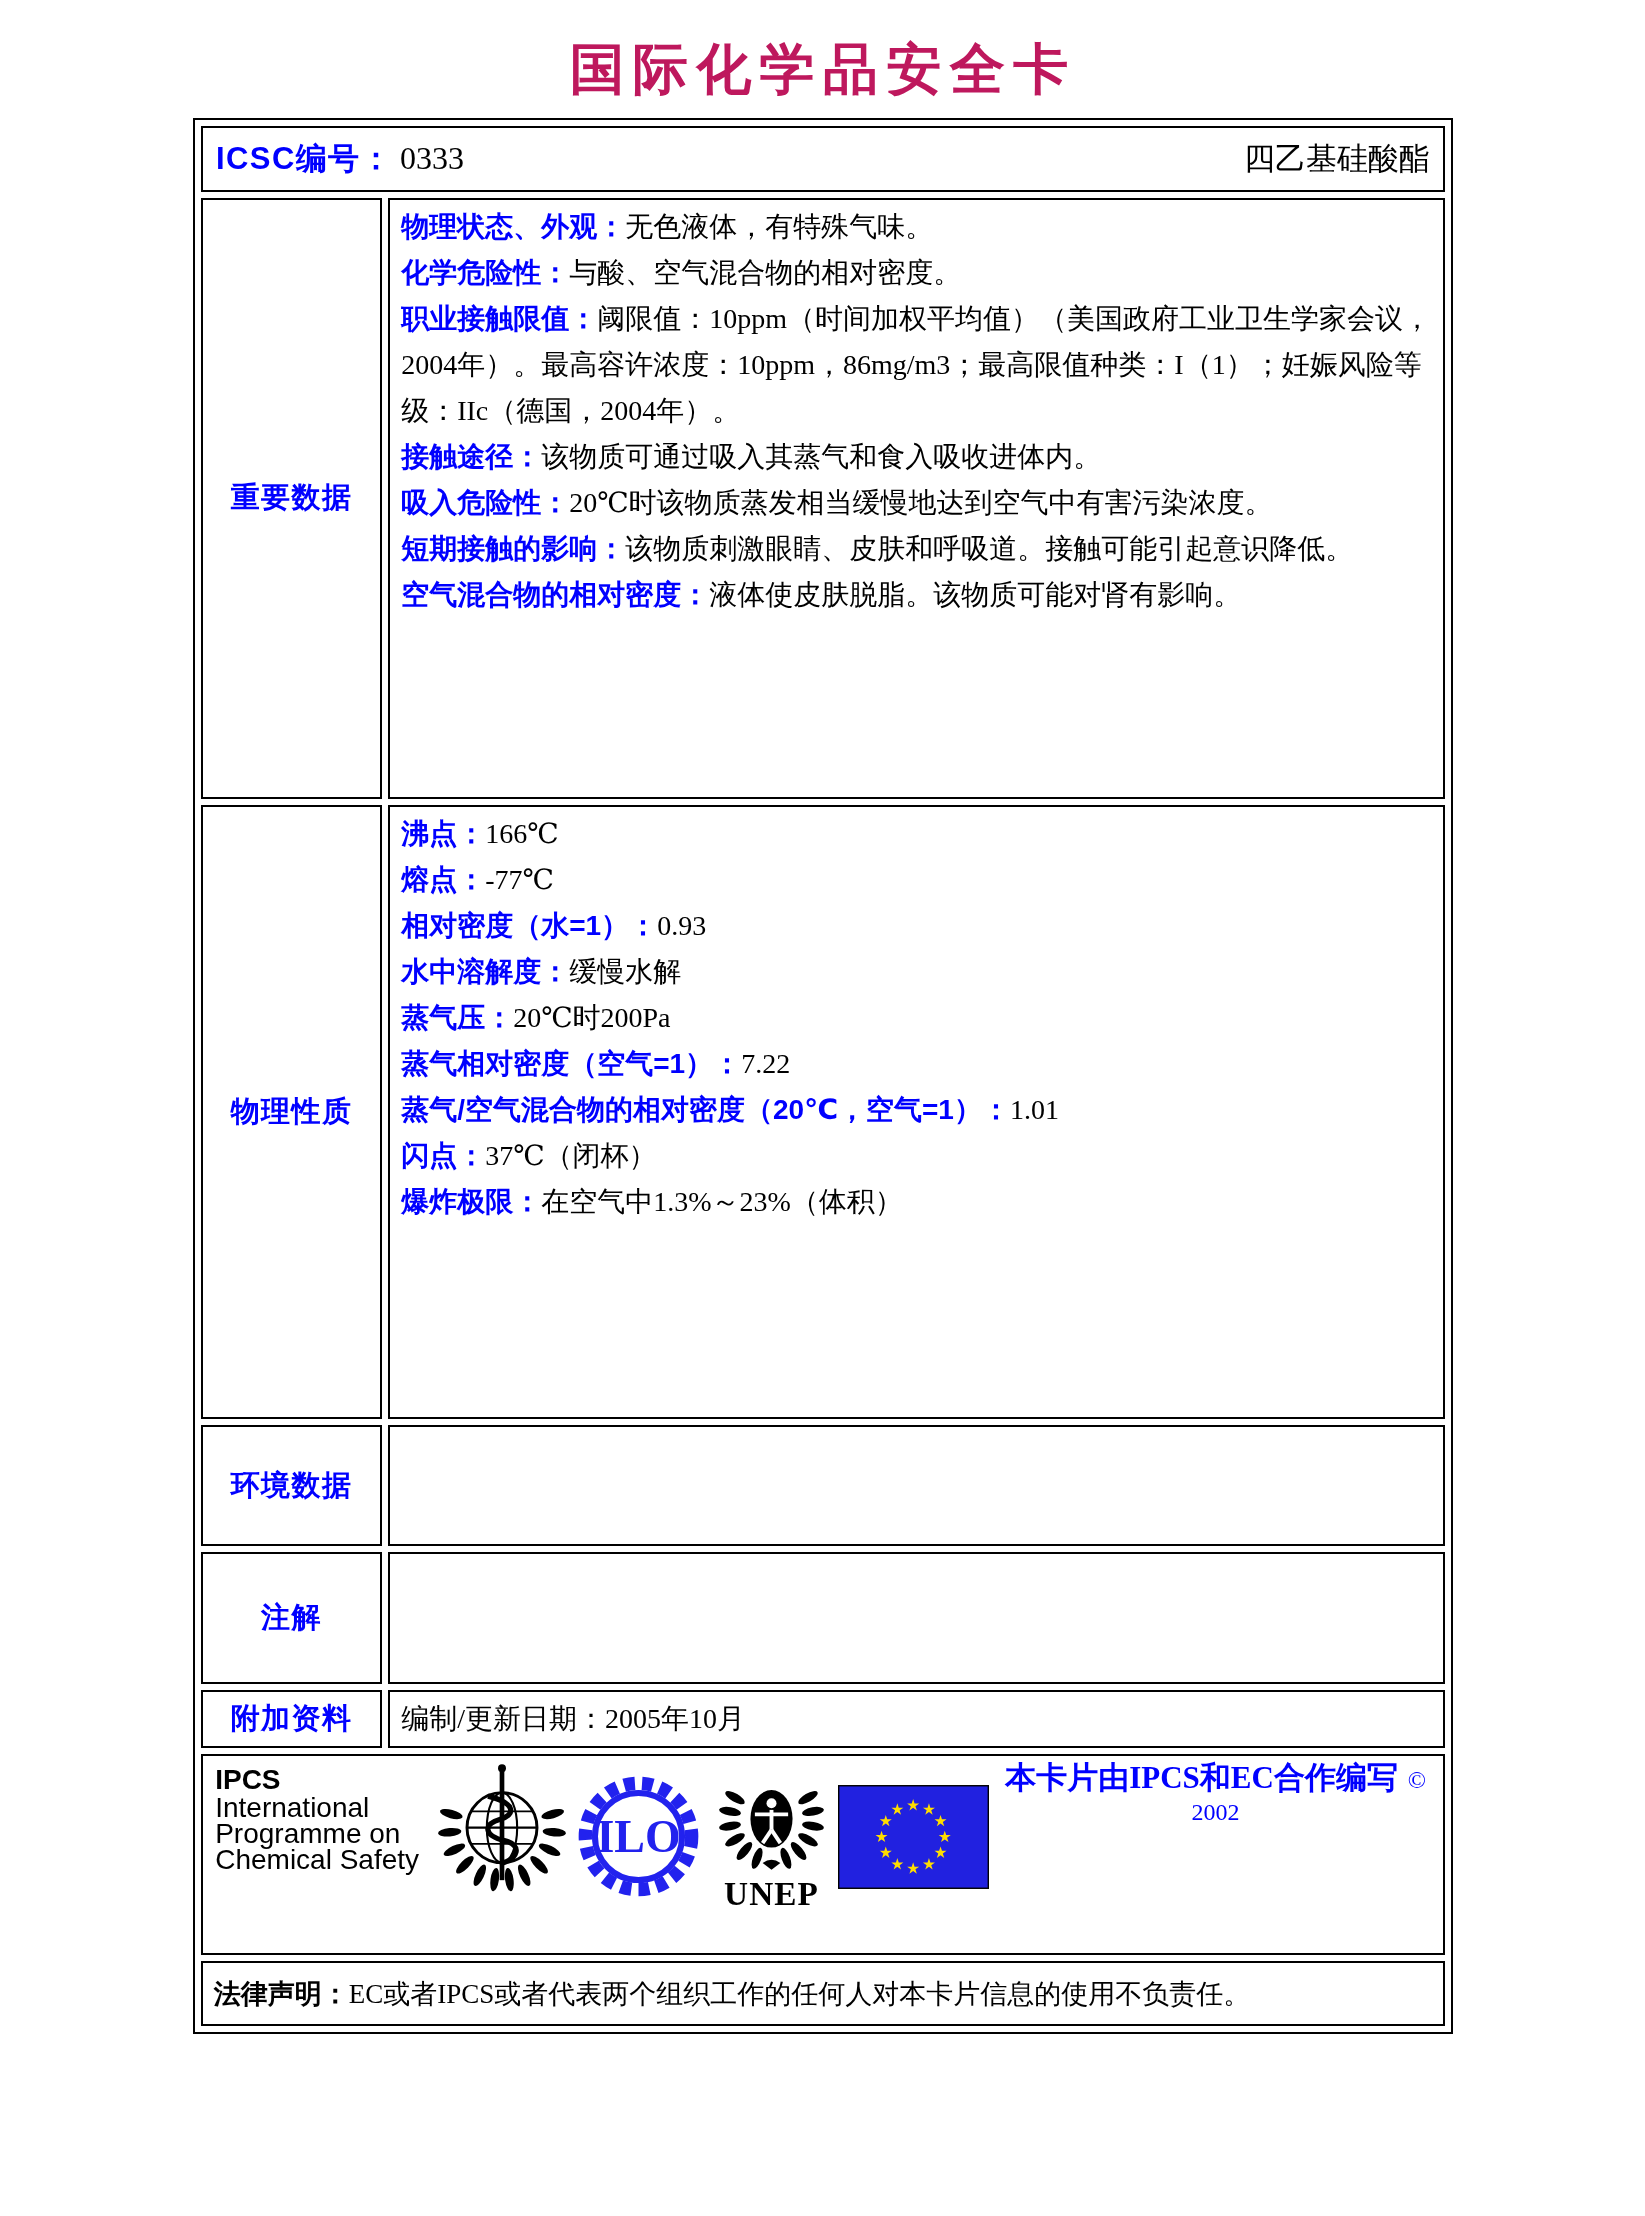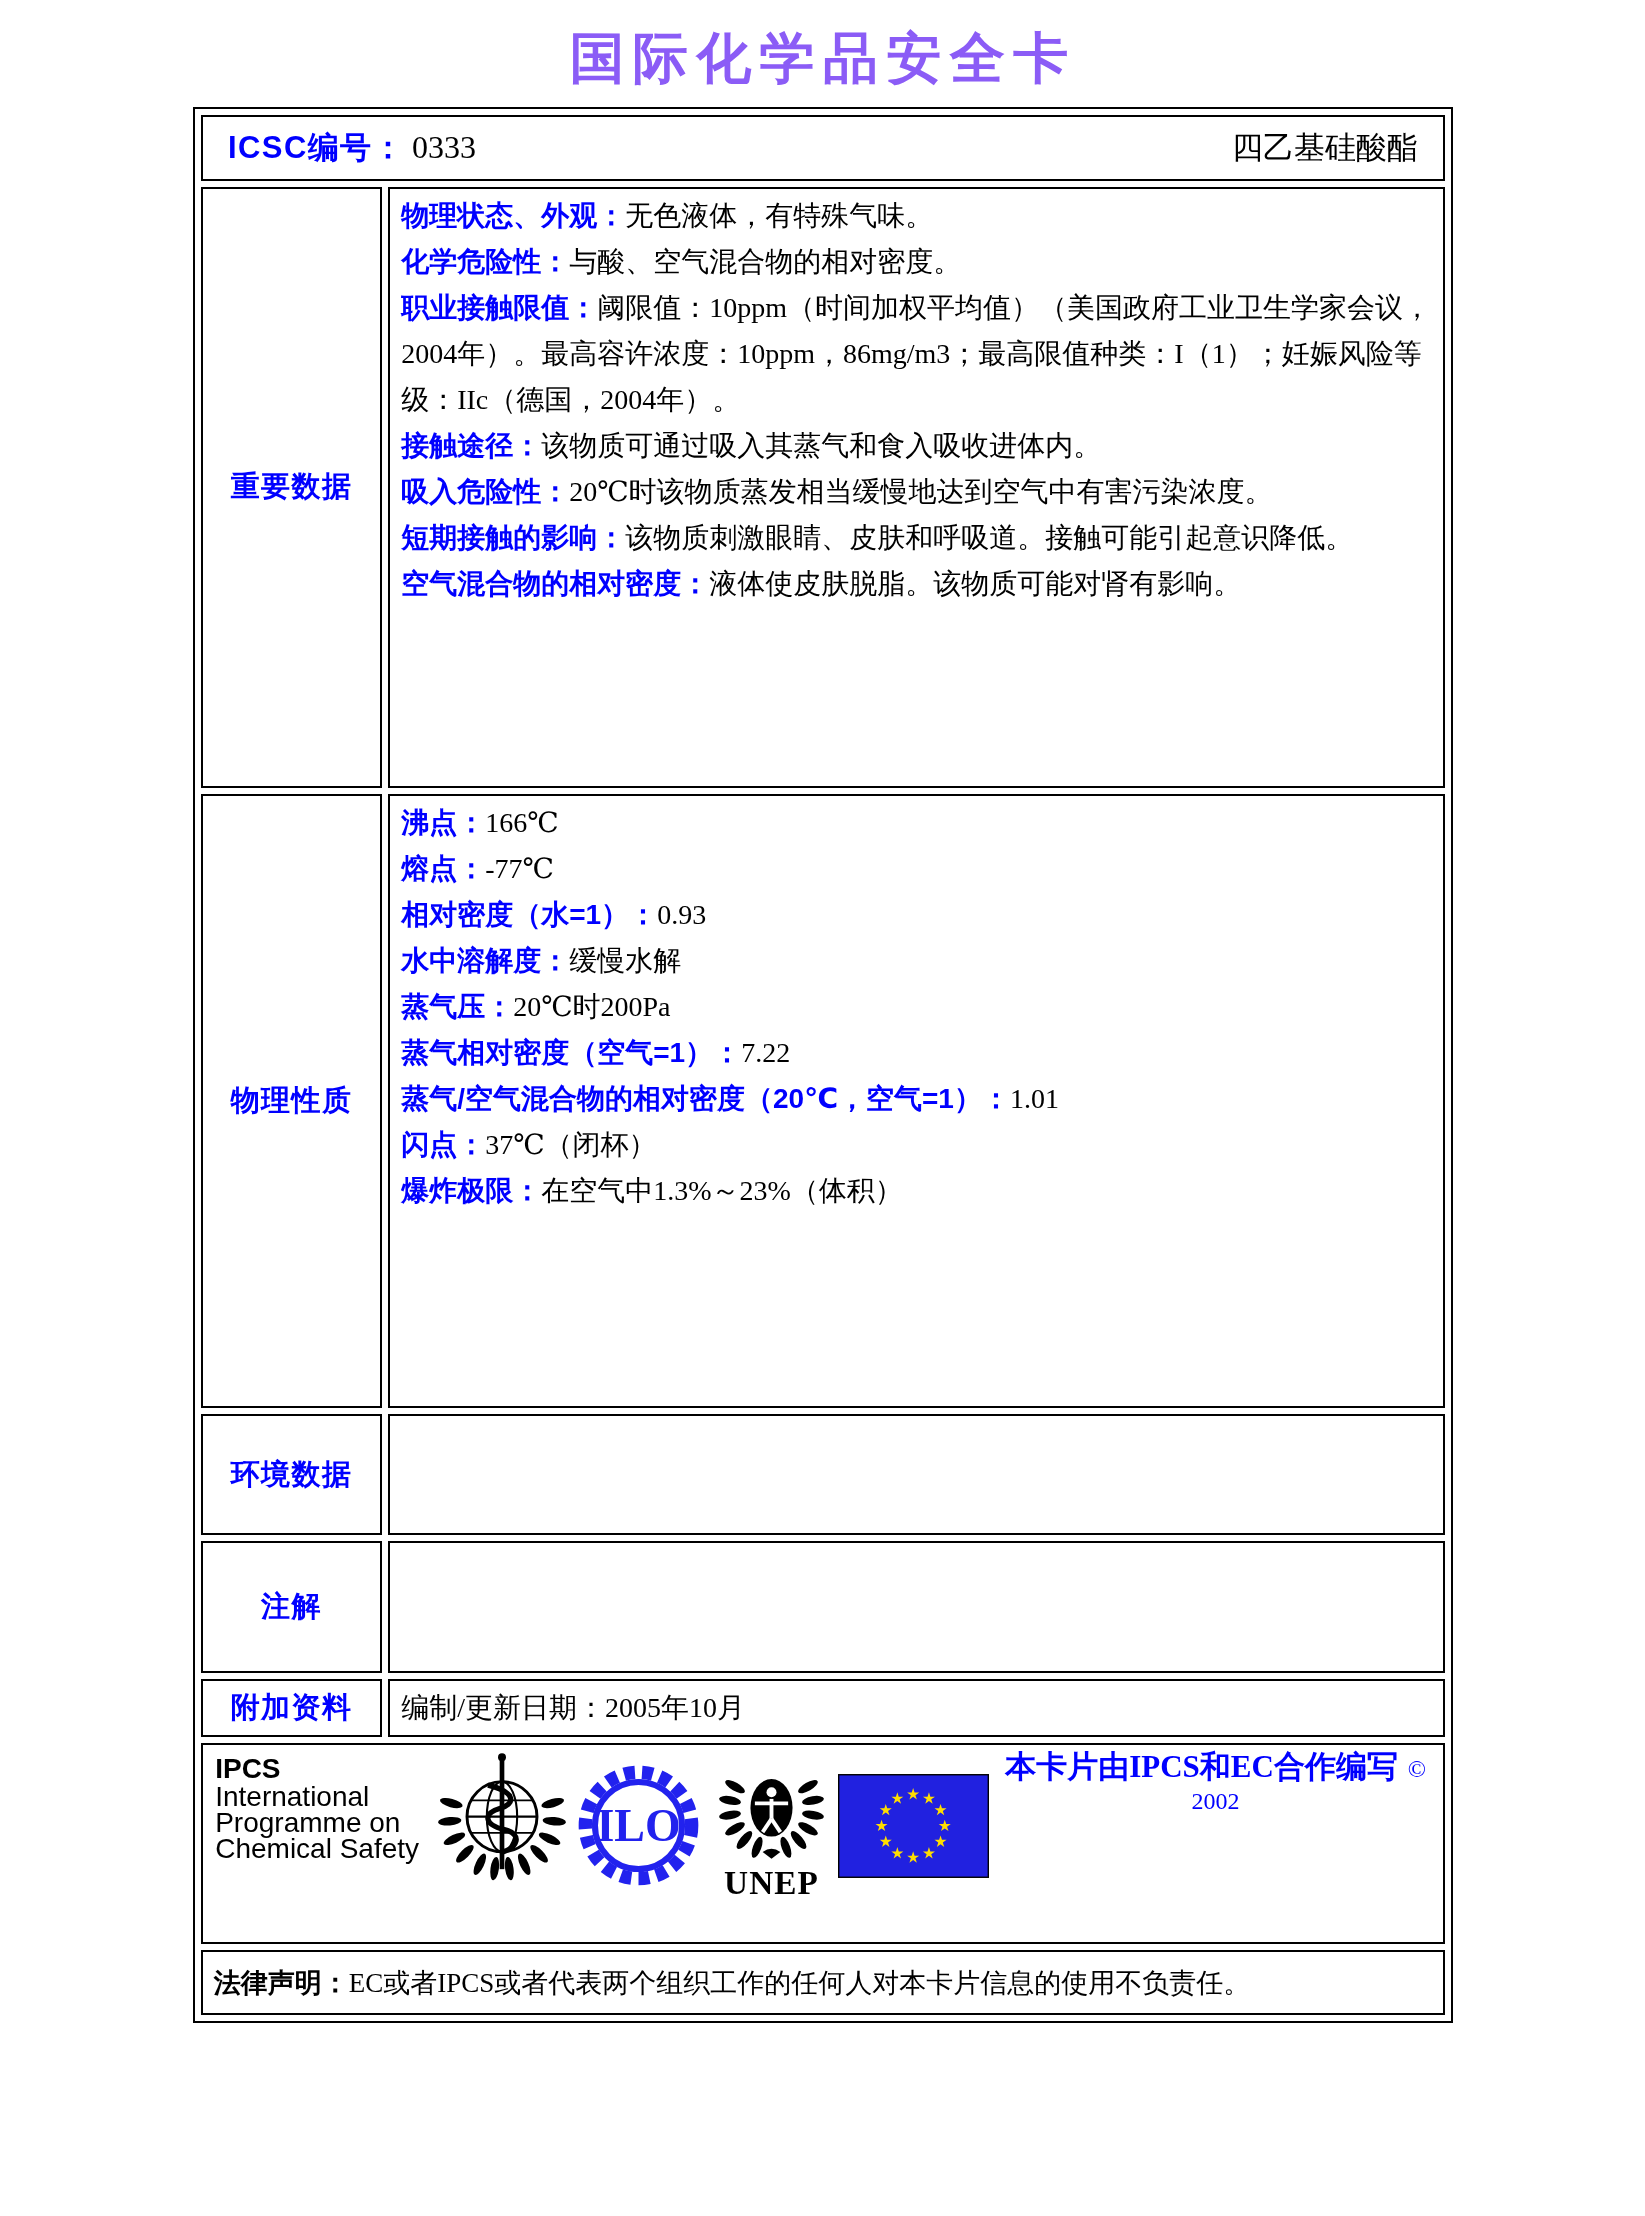--- a/index.html
+++ b/index.html
@@ -1,23 +1,23 @@
 <!DOCTYPE html>
 <html style="font-size:11.2px"><head>
 <meta charset="utf-8">
 <style>
   html,body{margin:0;padding:0;background:#ffffff;}
   body{width:1646px;height:2216px;position:relative;font-family:"Liberation Serif","DejaVu Serif",serif;color:#000;}
   .page-title{
     text-align:center;
-    color:#8b5cf6;
+    color:#be185d;
     font-weight:bold;
     font-size:55px;
     letter-spacing:8.4px;
-    padding-top:22px;
+    padding-top:33px;
     font-family:"Liberation Serif","DejaVu Serif",serif;
   }
   table.card{
     width:1260px;
     margin:11.2px auto 0 auto;
     border:2.8px solid #000;
     border-collapse:separate;
     border-spacing:6.3px;
     background:#fff;
   }
@@ -44,21 +44,21 @@
   .h-header{height:60px;}
   .h-important{height:588px;}
   .h-physical{height:602px;margin-top:18px;}
   .h-env{height:109px;}
   .h-notes{height:119px;}
   .h-extra{height:39px;}
   .h-footer{height:195px;}
   .h-legal{height:59px;}
   .header-flex{
     display:flex;justify-content:space-between;align-items:center;
-    padding:0 24px;font-size:31px;
+    padding:0 12px;font-size:31px;
   }
   .header-left .blue-label{font-size:31px;}
   .icsc-number{font-size:32px;color:#000;margin-left:7px;}
   .chem-name{font-size:31px;color:#000;}
   p.data-line{margin:0;padding:0;}
   .inline-label{
     color:#0000ff;
     font-family:"Liberation Sans","DejaVu Sans",sans-serif;
     font-weight:bold;
   }

